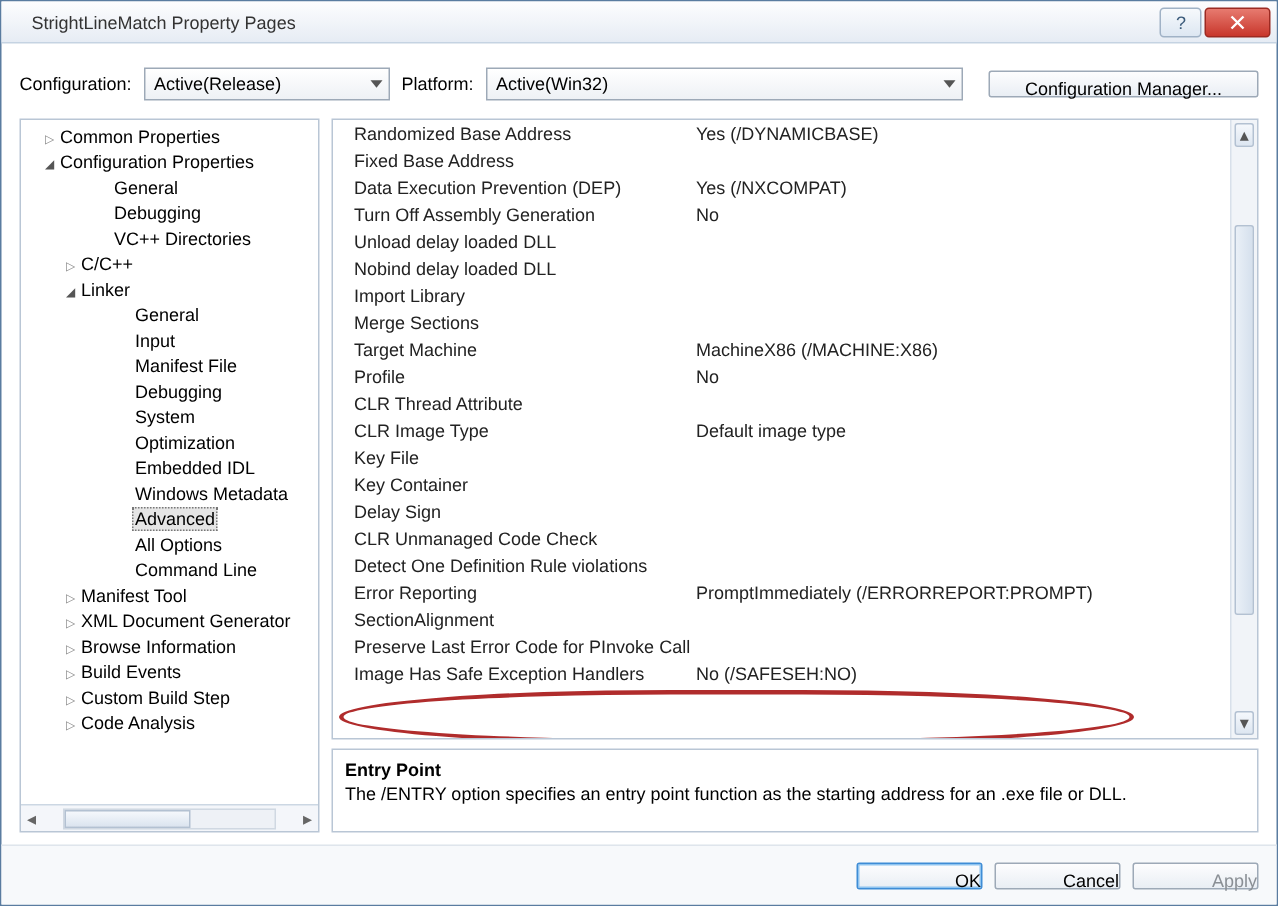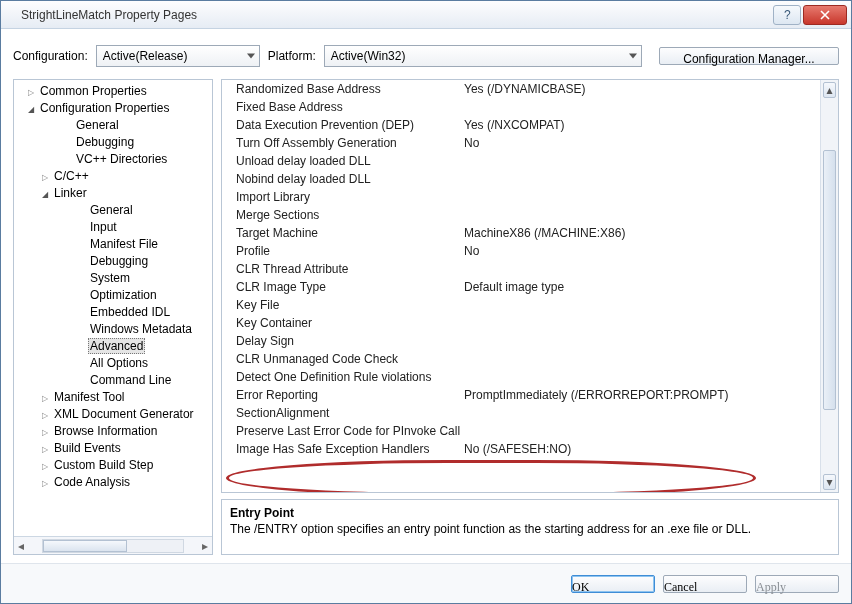--- a/index.html
+++ b/index.html
@@ -15,21 +15,21 @@
 .top-row label { color:#000000; }
 .combo { flex:0 0 auto; height:22px; border:1px solid #9da9b7; background:linear-gradient(to bottom,#fff,#eef1f5); display:flex; align-items:center; padding:0 18px 0 6px; position:relative; min-width:90px; cursor:pointer;}
 .combo.cfg{ width:164px;}
 .combo.platform{ width:318px;}
 .combo::after{ content:""; position:absolute; right:4px; top:50%; transform:translateY(-50%); border-left:4px solid transparent; border-right:4px solid transparent; border-top:5px solid #555;}
 .btn { height:18px; padding:0 0; border:1px solid #9da9b7; background:linear-gradient(to bottom,#fdfdfe,#e9eef4); cursor:pointer; border-radius:2px;}
 .btn.cfgmgr{ width:180px; text-align:center; line-height:22px;}
 
 .content { flex:1; display:flex; padding:0 12px 8px 12px; gap:8px; min-height:0;}
 .left-panel { width:200px; border:1px solid #b9c6d5; background:#fff; display:flex; flex-direction:column; }
-.tree { flex:1; overflow:hidden; padding:2px 0 2px 0; }
+.tree { flex:1; overflow:hidden; padding:2px 0 2px 0;text-align:center; }
 .tree-row { display:flex; align-items:center; height:17px; padding-left:4px; cursor:pointer; white-space:nowrap;}
 .tree-row.d0{ padding-left:14px;}
 .tree-row.d1{ padding-left:28px;}
 .tree-row.d2{ padding-left:50px;}
 .tree-row.d3{ padding-left:64px;}
 .tree-row .arrow{ width:10px; display:inline-block;}
 .tree-row .arrow.open::before{ content:"◢"; font-size:8px; color:#555; transform:rotate(0deg); display:inline-block;}
 .tree-row .arrow.closed::before{ content:"▷"; font-size:8px; color:#888;}
 .tree-row .label{ padding:0 2px;}
 .tree-row.selected .label{ background:#e5e5e5; border:1px dotted #777; padding:0 1px;}
@@ -47,21 +47,21 @@
 .prop-row.bold .pname, .prop-row.bold .pval{ font-weight:normal;}
 .vscroll{ position:absolute; right:0; top:0; bottom:0; width:18px; background:#f1f4f8; border-left:1px solid #d8e0ea;}
 .vscroll .thumb{ position:absolute; top:70px; left:2px; right:2px; height:260px; background:linear-gradient(to right,#eaf0f7,#d5e0ed); border:1px solid #b3c1d2; border-radius:2px;}
 .vscroll .abtn{ position:absolute; left:2px; right:2px; height:16px; background:linear-gradient(to bottom,#f5f8fc,#dde6f1); border:1px solid #b3c1d2; border-radius:2px; display:flex; align-items:center; justify-content:center; color:#555;}
 .vscroll .abtn.up{ top:2px;} .vscroll .abtn.dn{ bottom:2px;}
 
 .desc-box{ height:56px; border:1px solid #b9c6d5; background:#fff; padding:6px 8px;}
 .desc-box .dtitle{ font-weight:bold; margin-bottom:2px;}
 
 .footer{ height:40px; display:flex; align-items:center; justify-content:flex-end; gap:8px; padding:0 12px; border-top:1px solid #dfe5ec; background:#f7f9fb;}
-.footer .btn{ width:84px; text-align:left; line-height:22px;font-family:Liberation Serif, serif;}
+.footer .btn{ width:84px; text-align:right; line-height:22px;}
 .footer .btn.ok{ border-color:#3f8dd6; box-shadow:0 0 0 1px #8ec4f0 inset;}
 .footer .btn.apply{ color:#8a8f95;}
 
 .highlight-oval{
   position:absolute;
   left:4px; top:380px;
   width:530px; height:36px;
   border:3px solid #b02c2c;
   border-radius:50%/60%;
   pointer-events:none;

